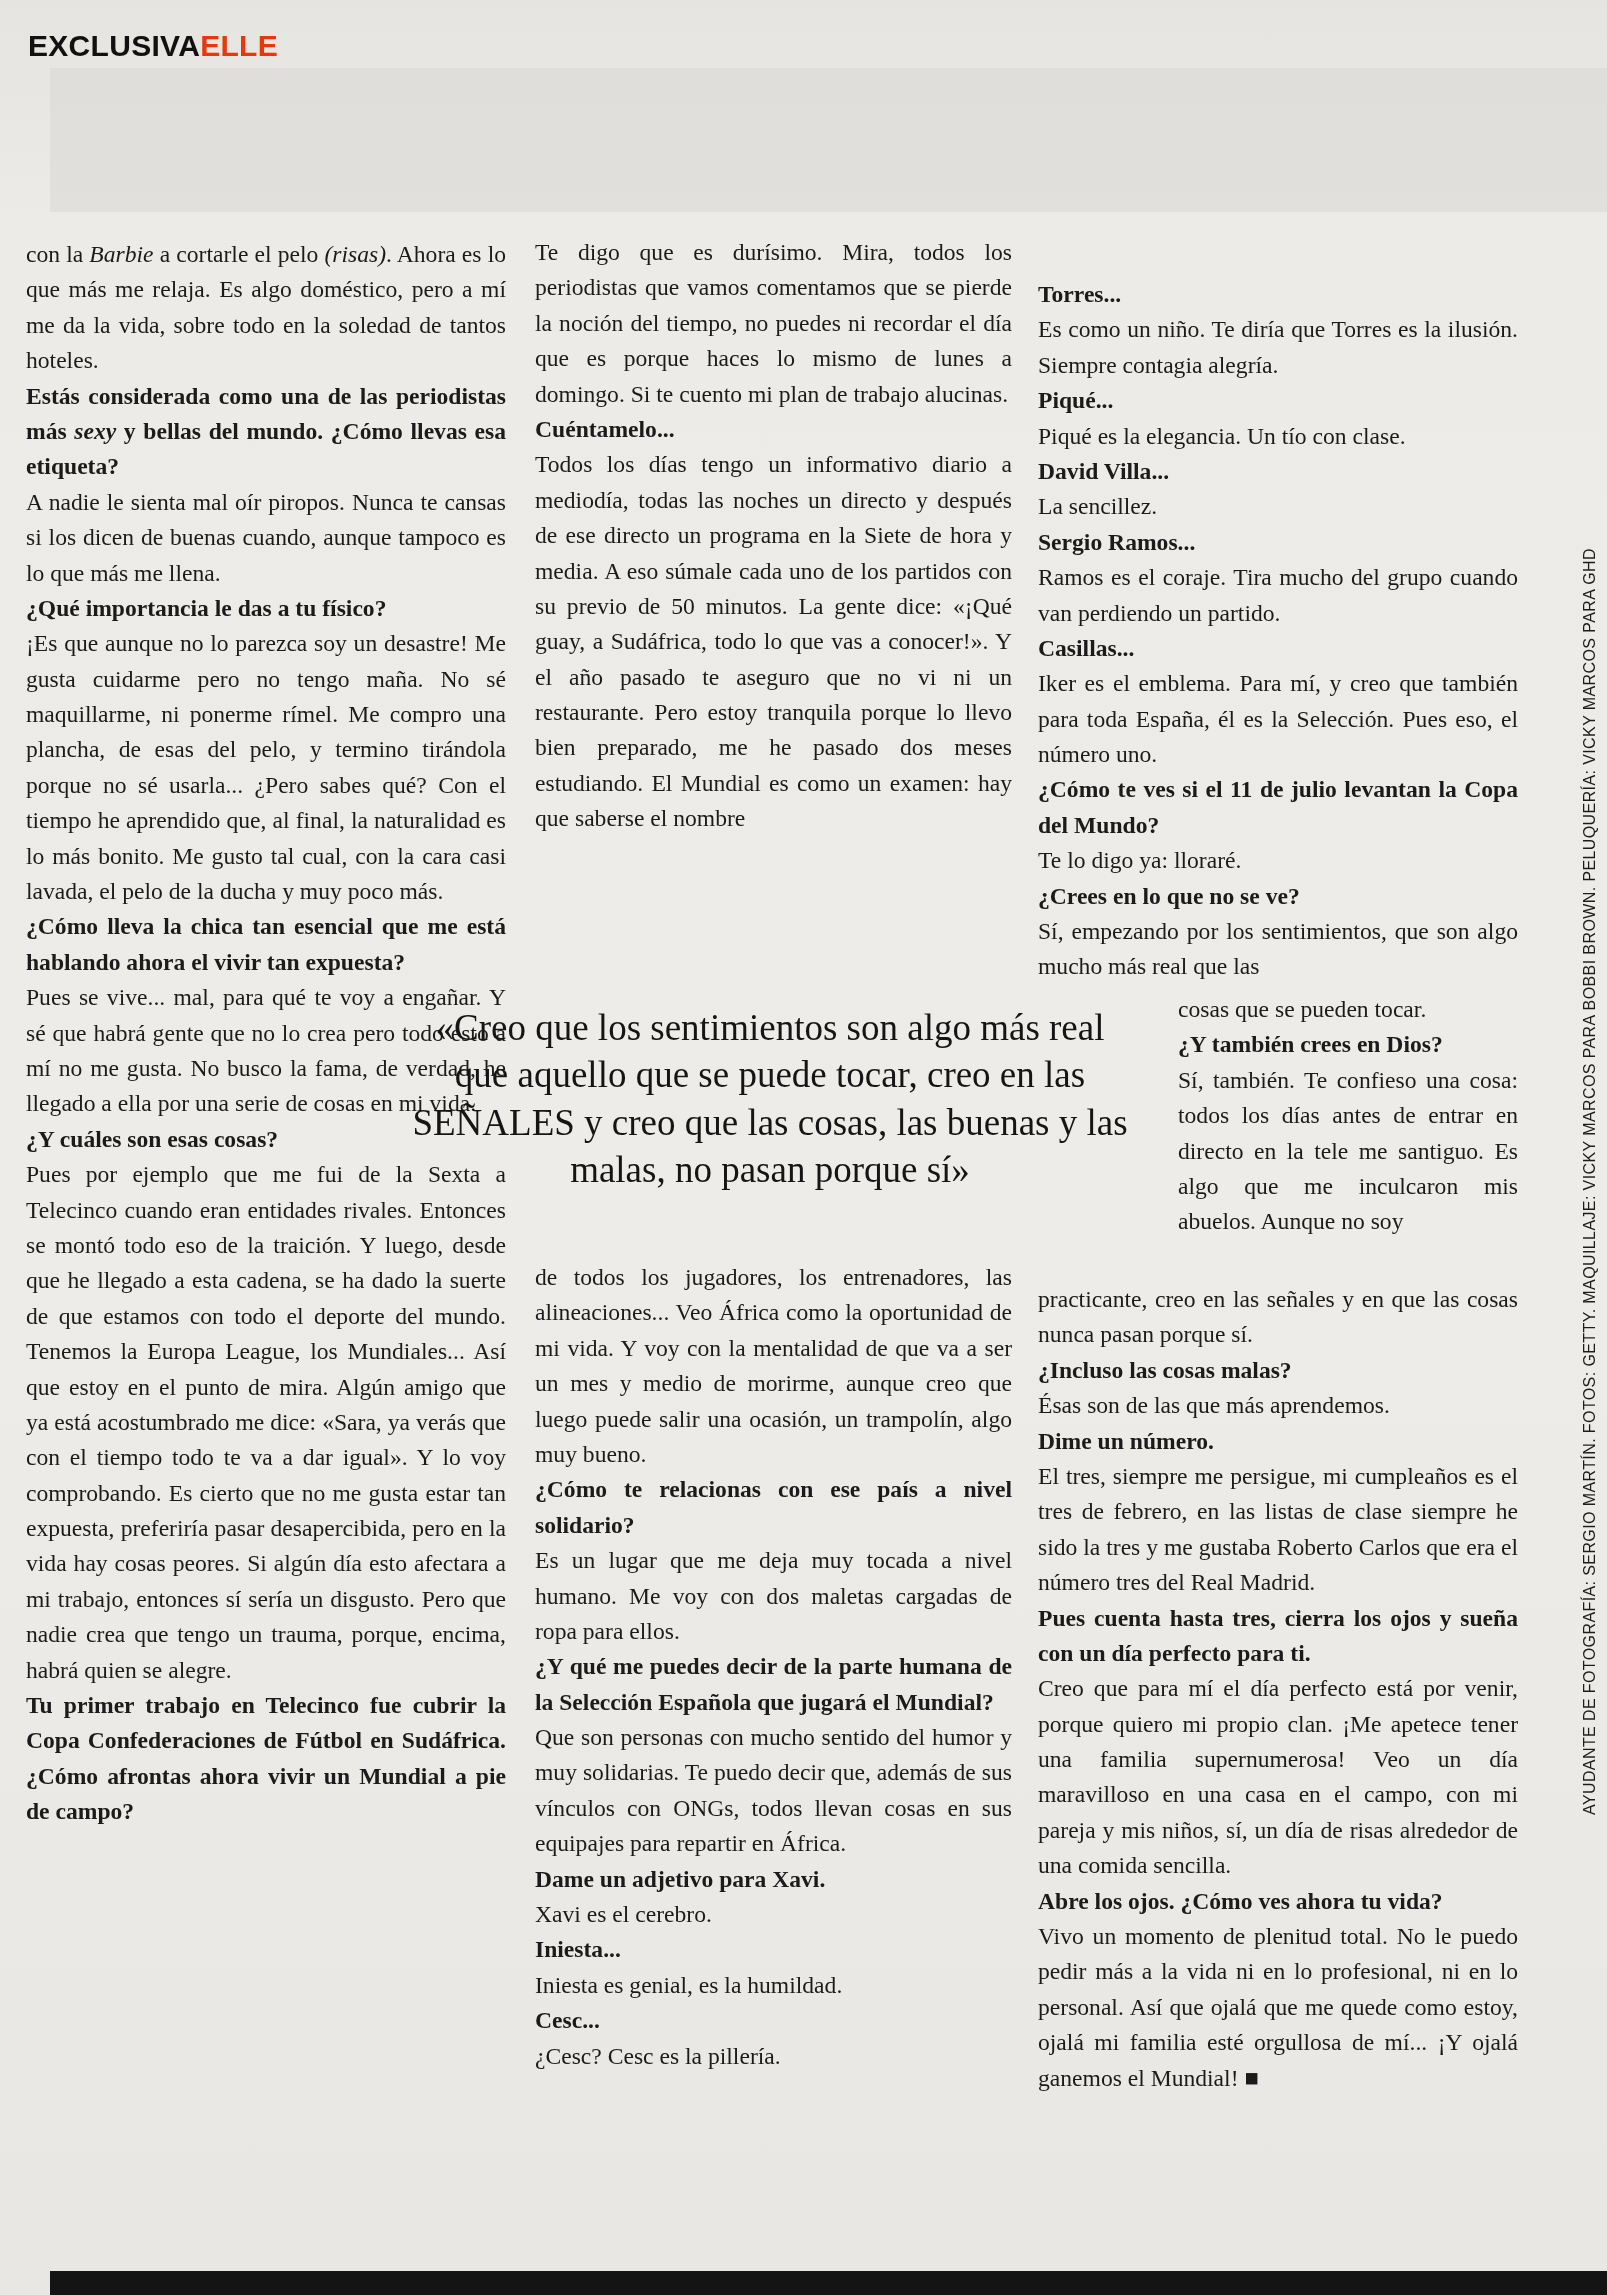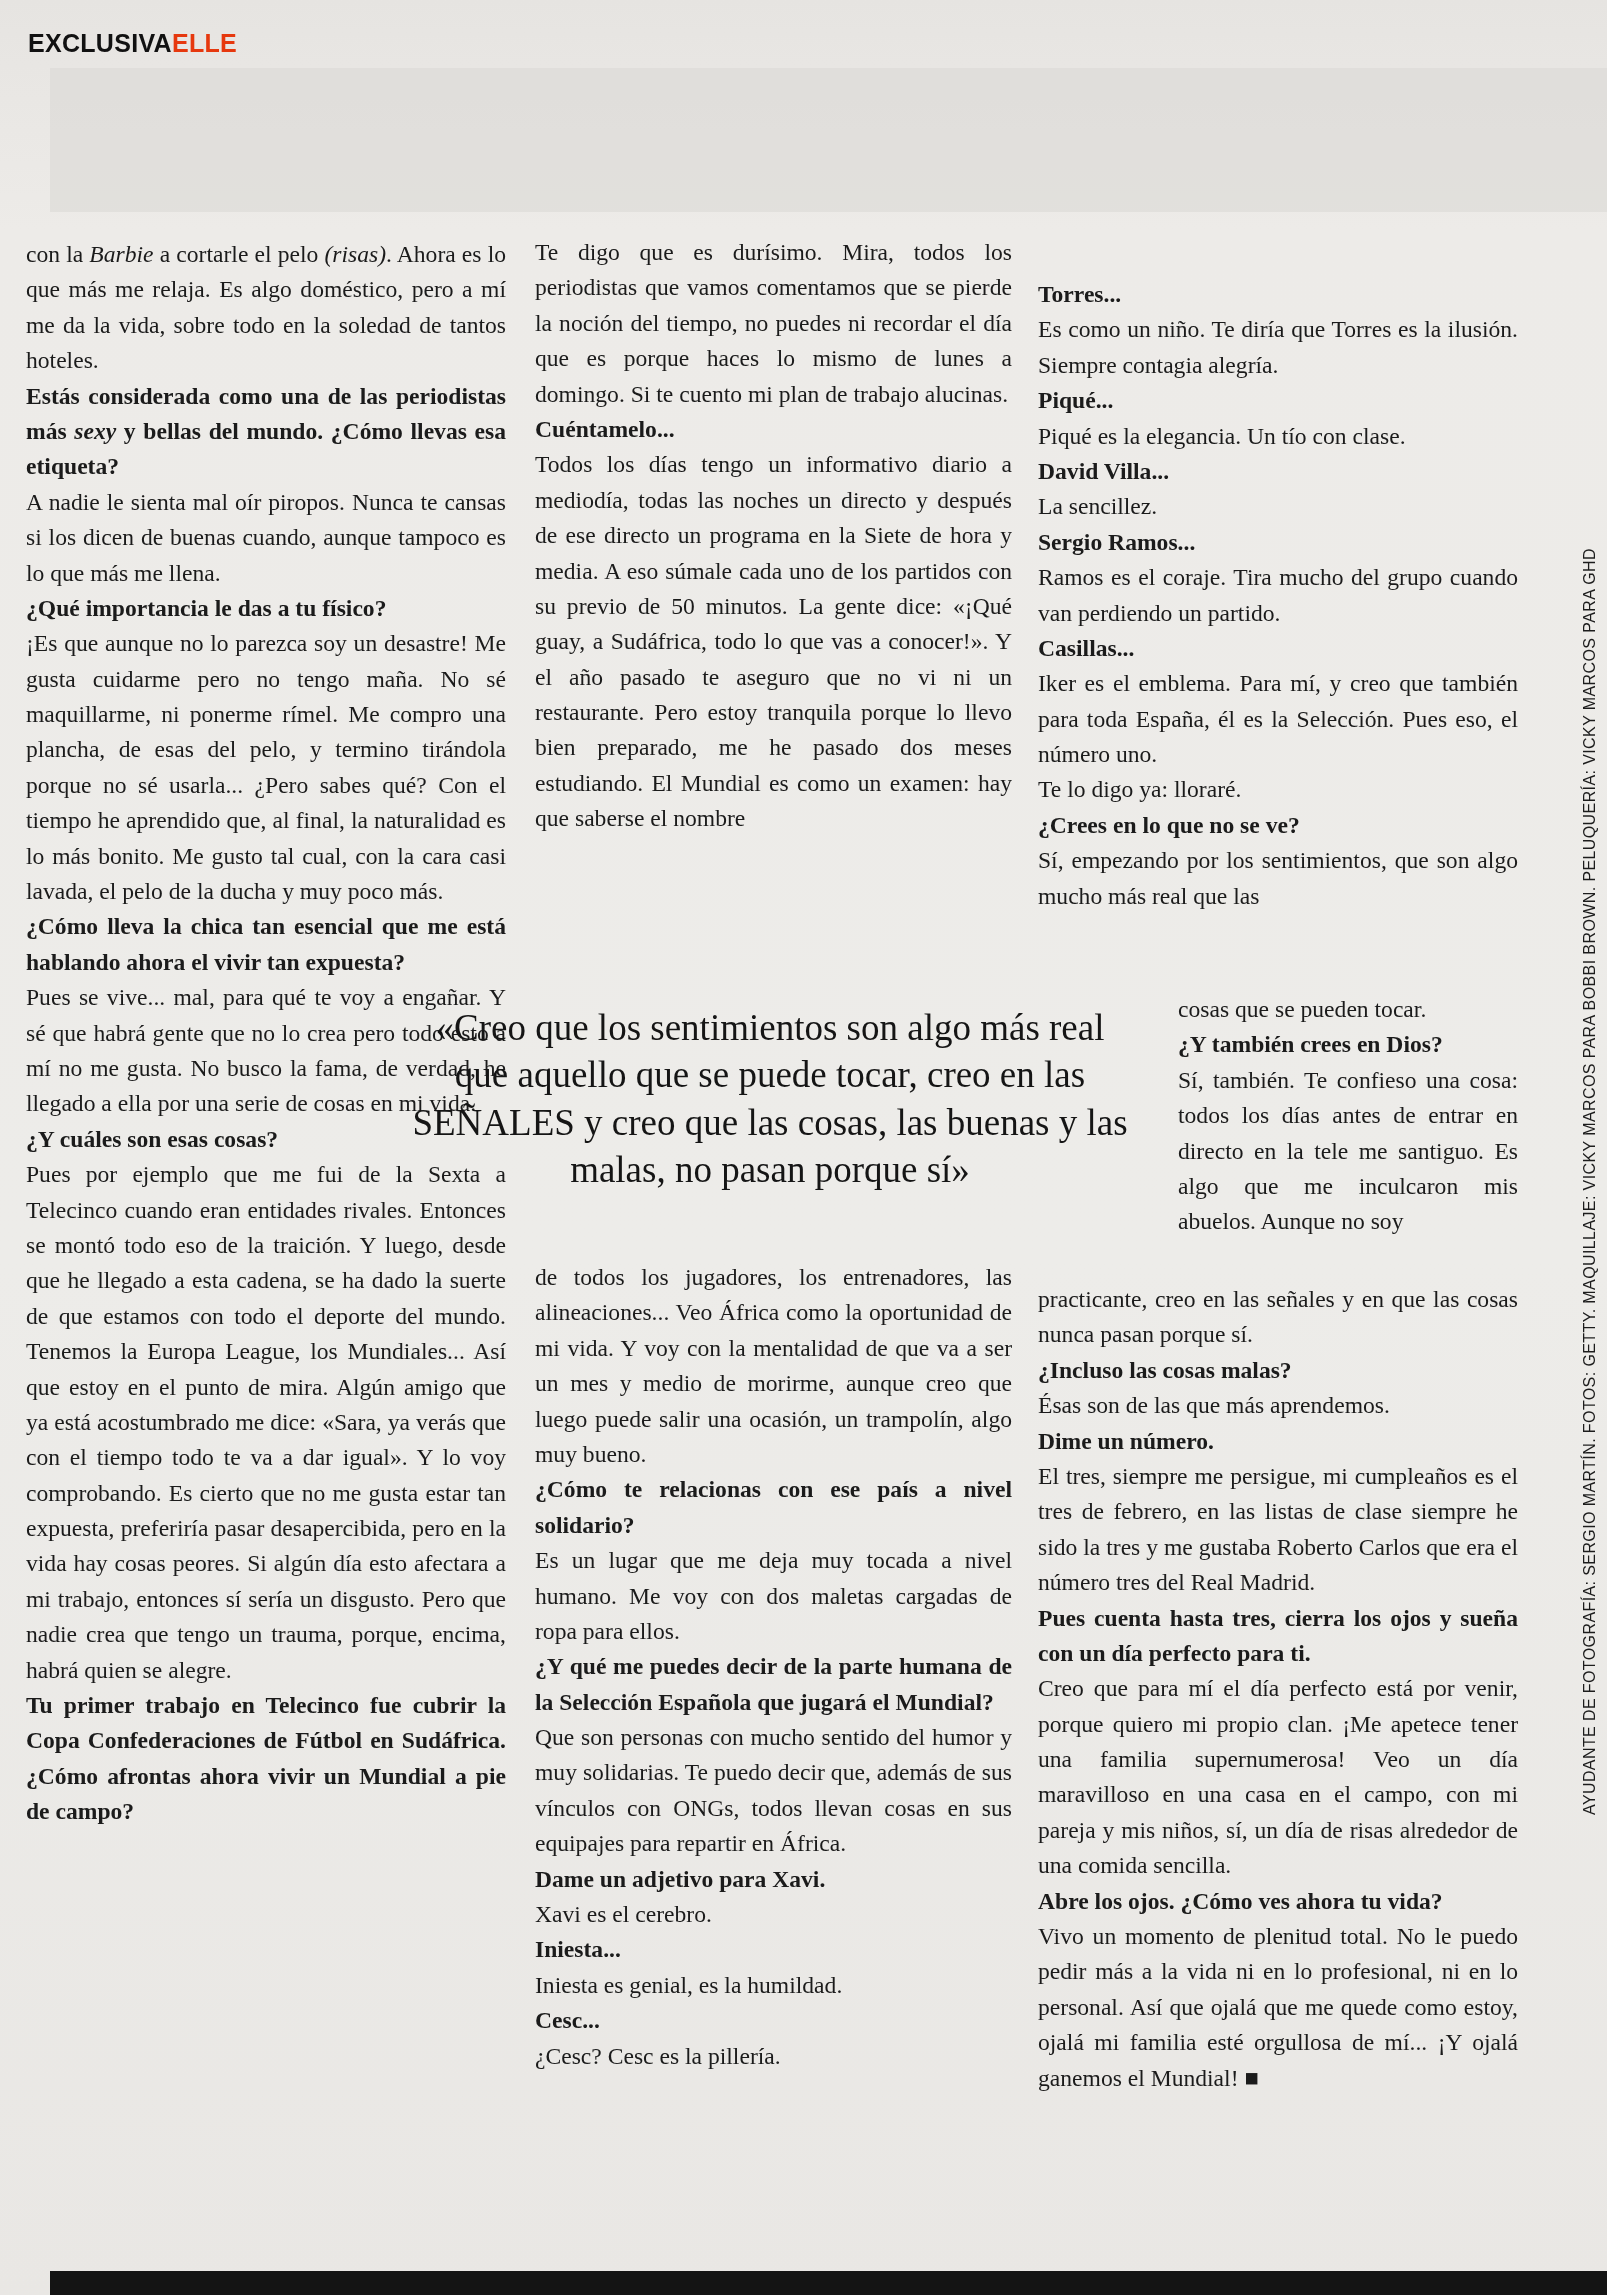--- a/index.html
+++ b/index.html
@@ -19,21 +19,21 @@
     position: absolute;
     left: 50px; top: 68px; right: 0; height: 144px;
     background: #dbd9d6;
     opacity: .6;
   }
   .masthead {
     position: absolute;
     left: 28px; top: 29px;
     font-family: "Liberation Sans", sans-serif;
     font-weight: bold;
-    font-size: 25px;
+    font-size: 30px;
     letter-spacing: 0.3px;
     color: #111;
   }
   .masthead .elle { color: var(--accent); }
   .col {
     position: absolute;
     text-align: justify;
     font-size: 23.6px;
     line-height: 1.5;
     hyphens: auto;
@@ -123,20 +123,21 @@
       <p class="q">Torres...</p>
       <p class="a">Es como un niño. Te diría que Torres es la ilusión. Siempre contagia alegría.</p>
       <p class="q">Piqué...</p>
       <p class="a">Piqué es la elegancia. Un tío con clase.</p>
       <p class="q">David Villa...</p>
       <p class="a">La sencillez.</p>
       <p class="q">Sergio Ramos...</p>
       <p class="a">Ramos es el coraje. Tira mucho del grupo cuando van perdiendo un partido.</p>
       <p class="q">Casillas...</p>
       <p class="a">Iker es el emblema. Para mí, y creo que también para toda España, él es la Selección. Pues eso, el número uno.</p>
+      <p class="q">¿Cómo te ves si el 11 de julio levantan la Copa del Mundo?</p>
       <p class="a">Te lo digo ya: lloraré.</p>
       <p class="q">¿Crees en lo que no se ve?</p>
       <p class="a">Sí, empezando por los sentimientos, que son algo mucho más real que las</p>
     </div>
 
   <div class="col col3-mid">
       <p class="a">cosas que se pueden tocar.</p>
       <p class="q">¿Y también crees en Dios?</p>
       <p class="a">Sí, también. Te confieso una cosa: todos los días antes de entrar en directo en la tele me santiguo. Es algo que me inculcaron mis abuelos. Aunque no soy</p>
     </div>

